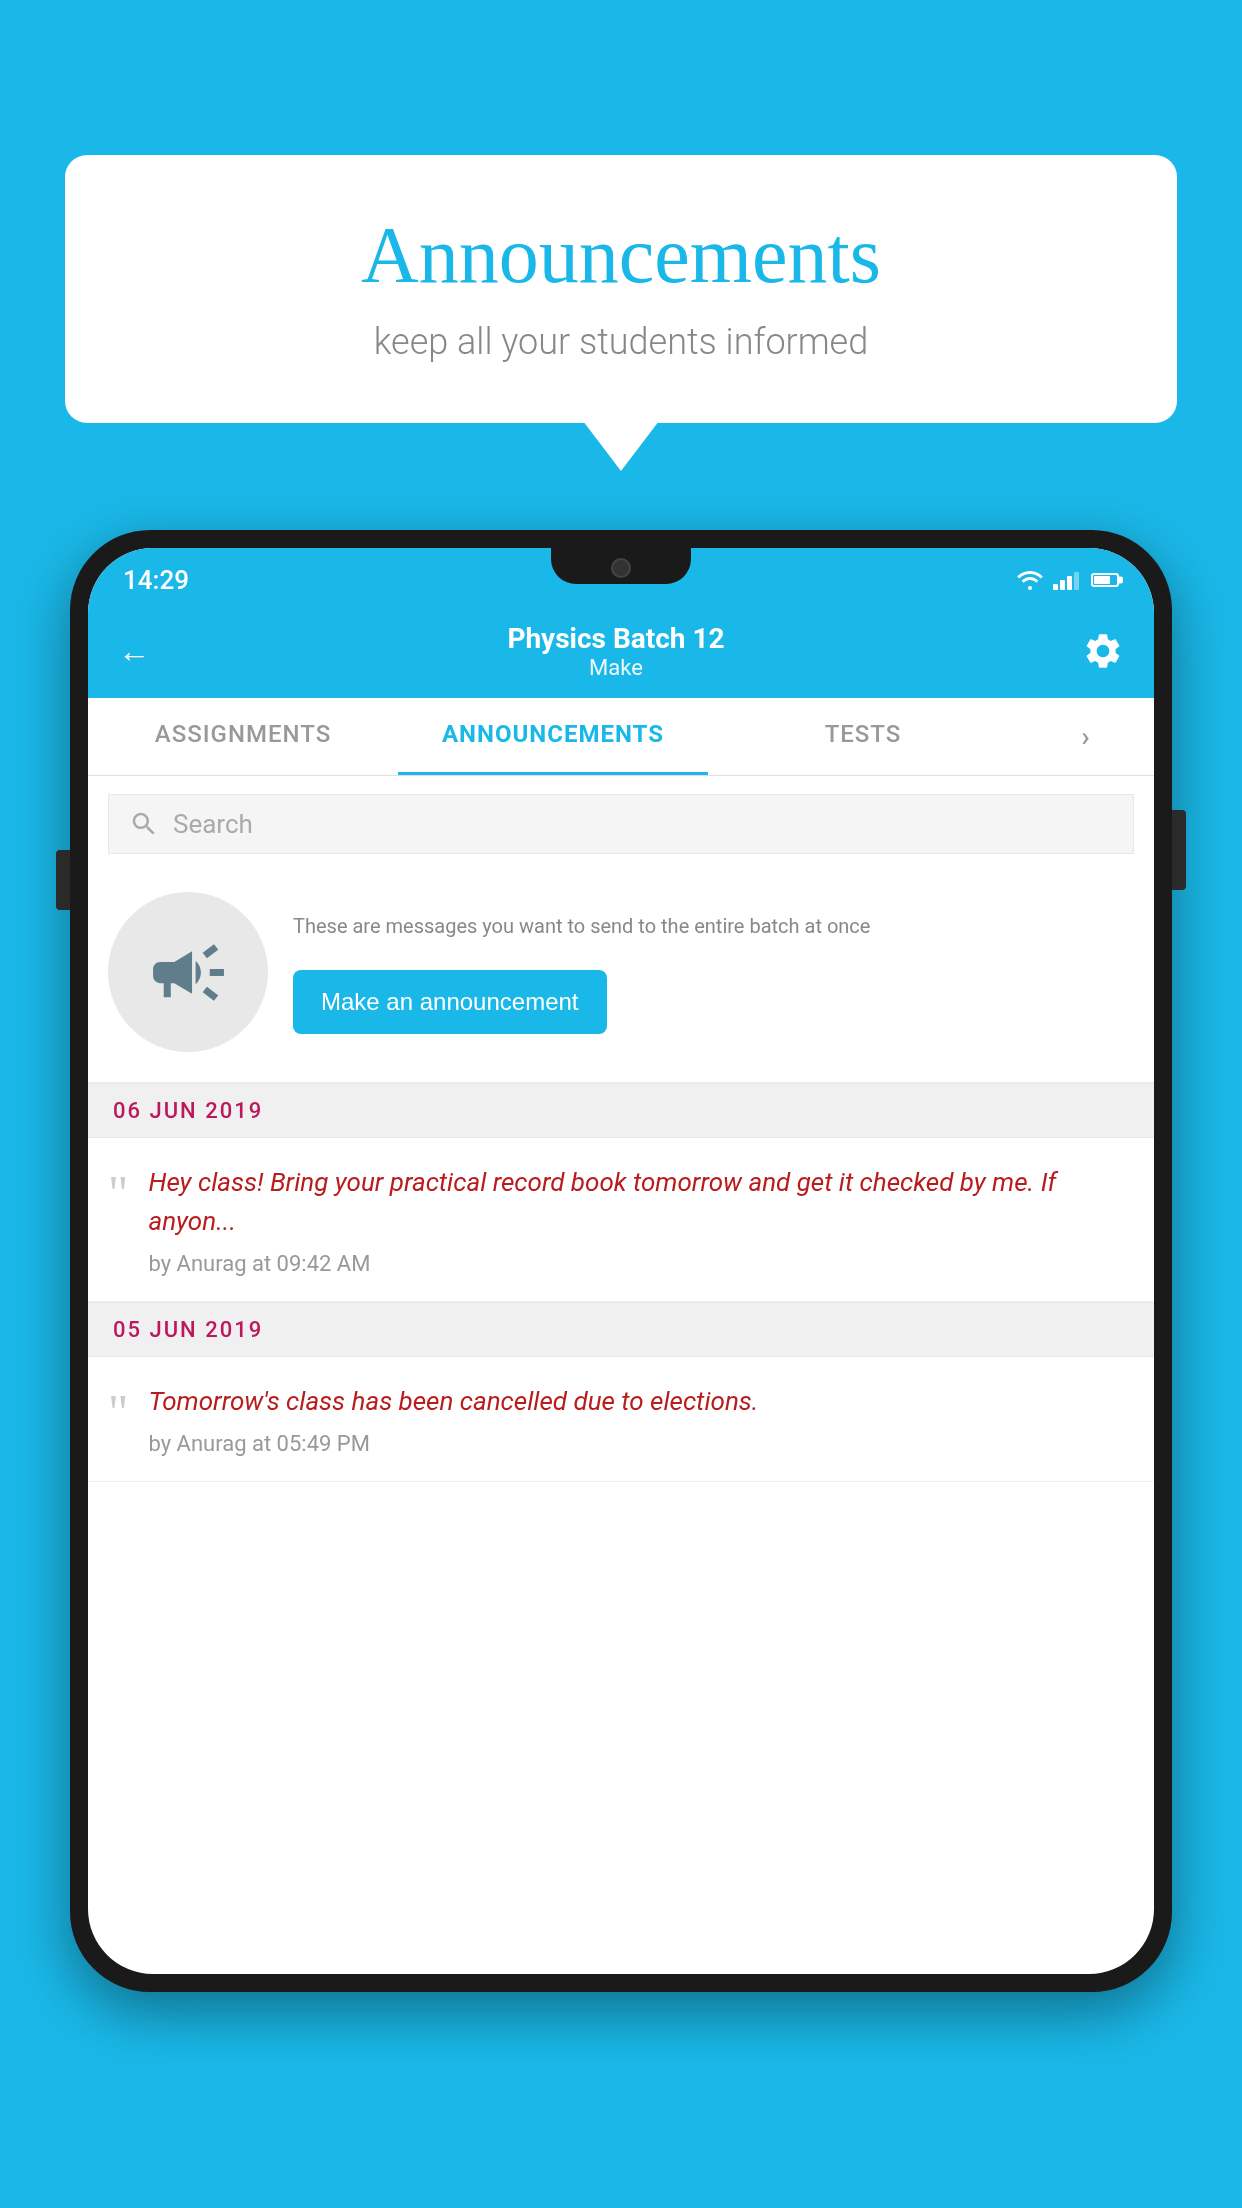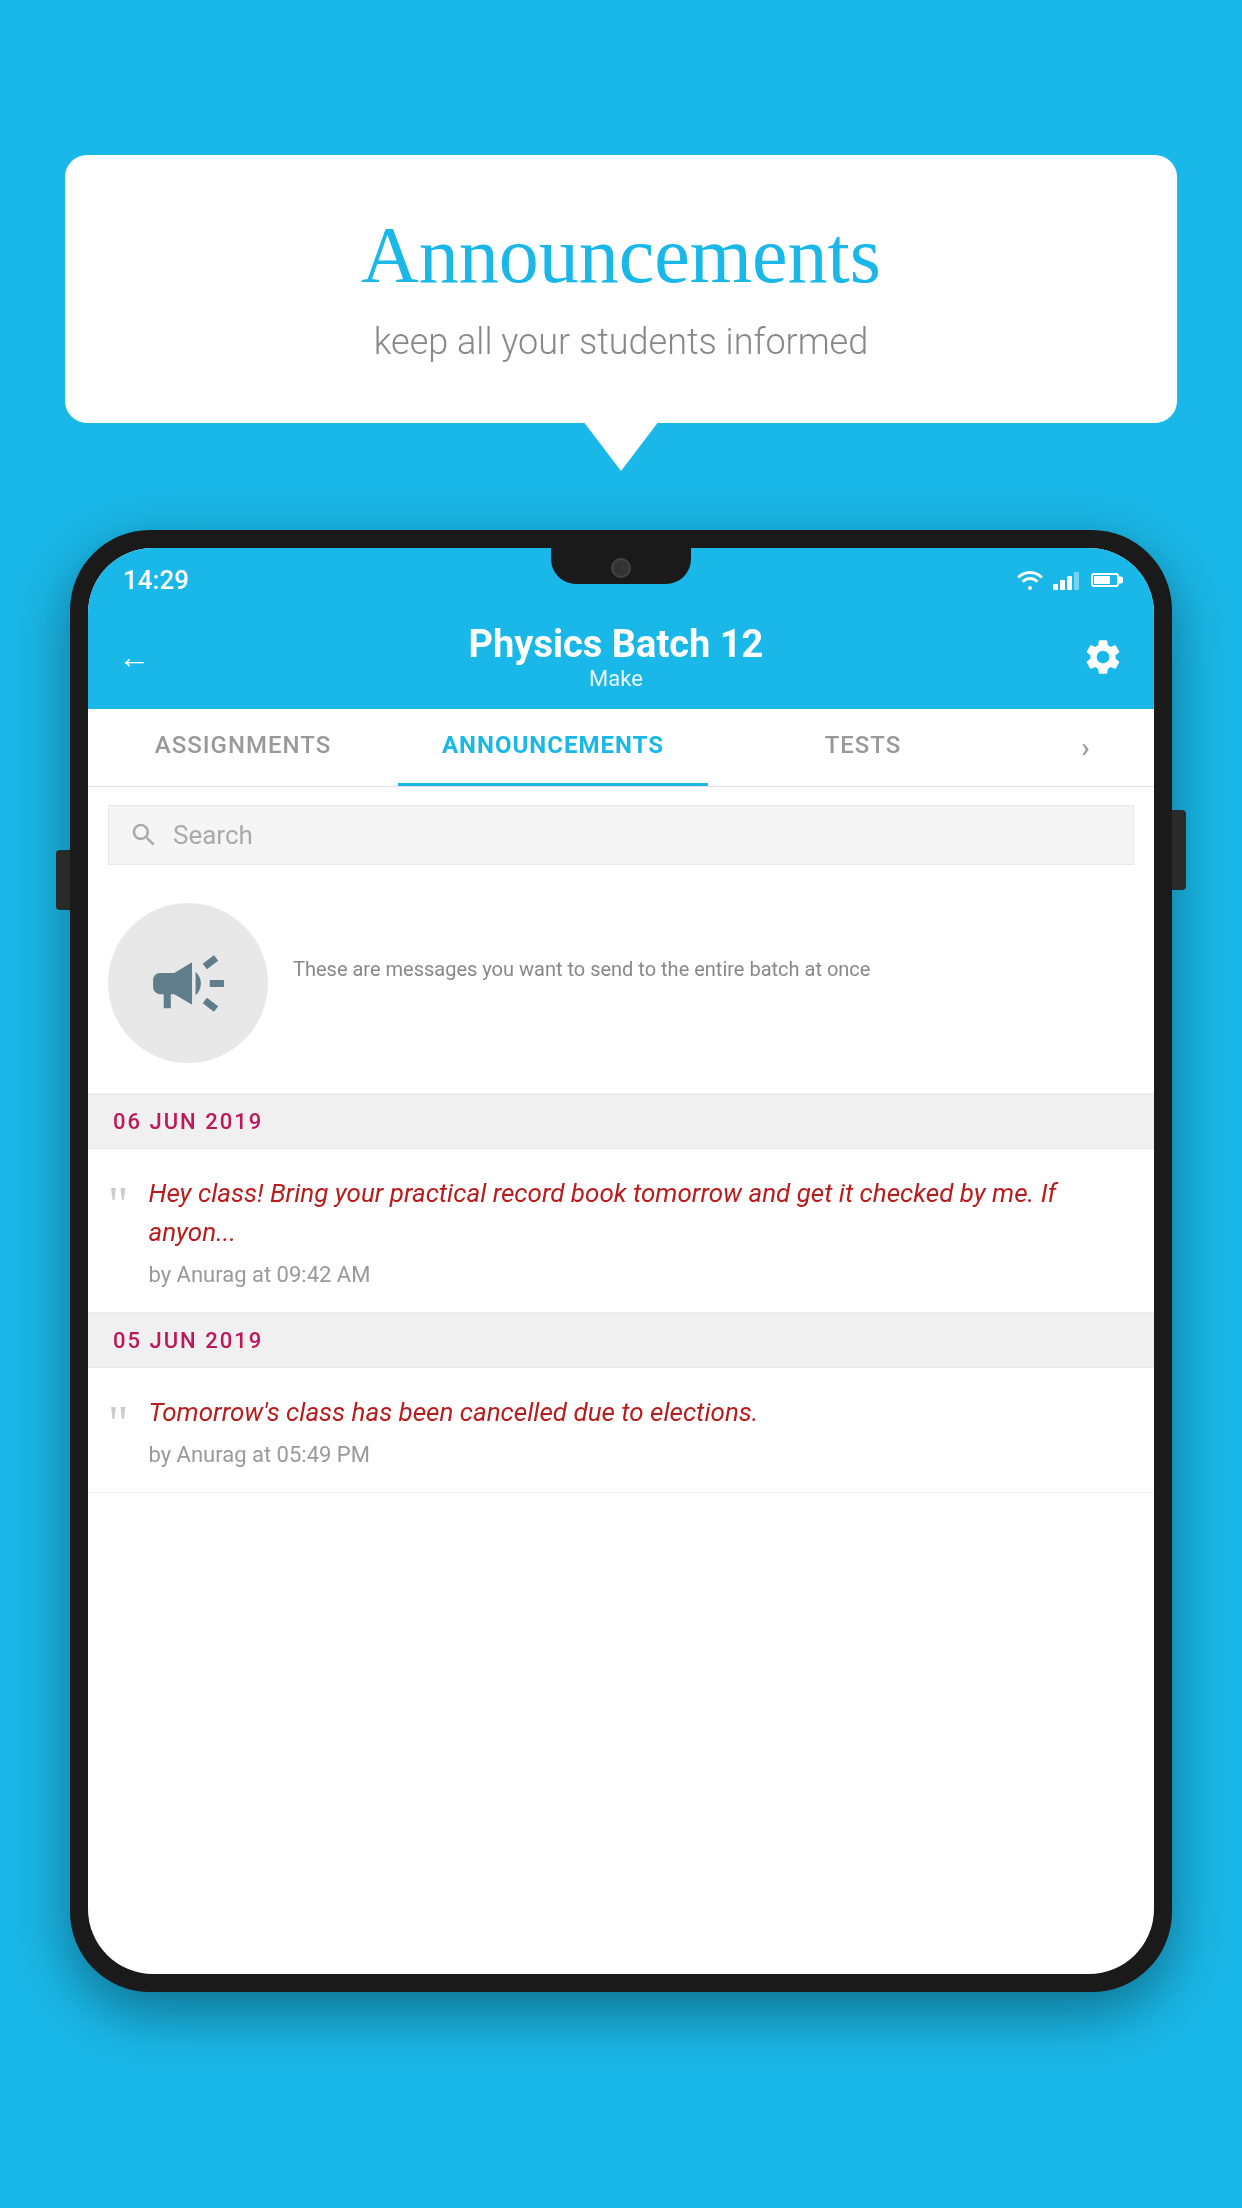--- a/index.html
+++ b/index.html
@@ -213,21 +213,21 @@
       font-size: 32px;
       cursor: pointer;
     }
 
     .header-center {
       text-align: center;
     }
 
     .header-title {
       color: white;
-      font-size: 38px;
+      font-size: 28px;
       font-weight: 700;
     }
 
     .header-subtitle {
       color: white;
       font-size: 22px;
       opacity: 0.9;
     }
 
     
@@ -455,20 +455,21 @@
 
         <div class="announcement-prompt">
           <div class="announcement-icon-circle">
 
             <svg width="85" height="85" viewBox="0 0 24 24" fill="#607d8b">
               <path d="M18 11v2h4v-2h-4zm-2 6.61c.96.71 2.21 1.65 3.2 2.39.4-.53.8-1.07 1.2-1.6-.99-.74-2.24-1.68-3.2-2.4-.4.54-.8 1.08-1.2 1.61zM20.4 5.6c-.4-.53-.8-1.07-1.2-1.6-.99.74-2.24 1.68-3.2 2.4.4.53.8 1.07 1.2 1.6.96-.72 2.21-1.65 3.2-2.4zM4 9c-1.1 0-2 .9-2 2v2c0 1.1.9 2 2 2h1v4h2v-4h1l5 3V6L8 9H4zm11.5 3c0-1.33-.58-2.53-1.5-3.35v6.69c.92-.81 1.5-2.01 1.5-3.34z"></path>
             </svg>
           </div>
           <div class="announcement-right">
             <div class="announcement-desc">These are messages you want to send to the entire batch at once</div>
+            <button class="make-announcement-btn">Make an announcement</button>
           </div>
         </div>
 
         <div class="date-separator">06  JUN  2019</div>
 
         <div class="announcement-item">
           <div class="quote-icon">"</div>
           <div class="announcement-content">
             <div class="announcement-text">Hey class! Bring your practical record book tomorrow and get it checked by me. If anyon...</div>
             <div class="announcement-meta">by Anurag at 09:42 AM</div>

